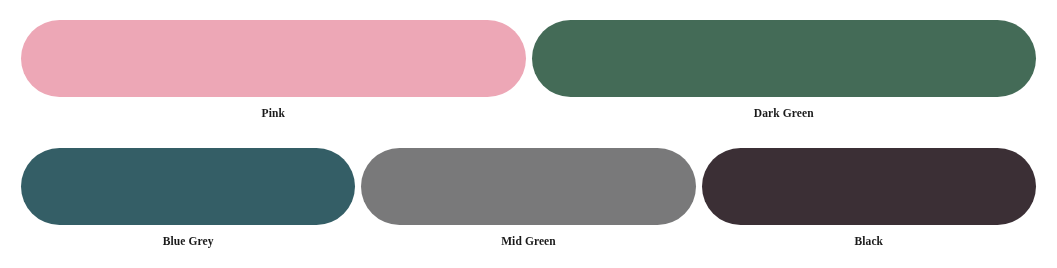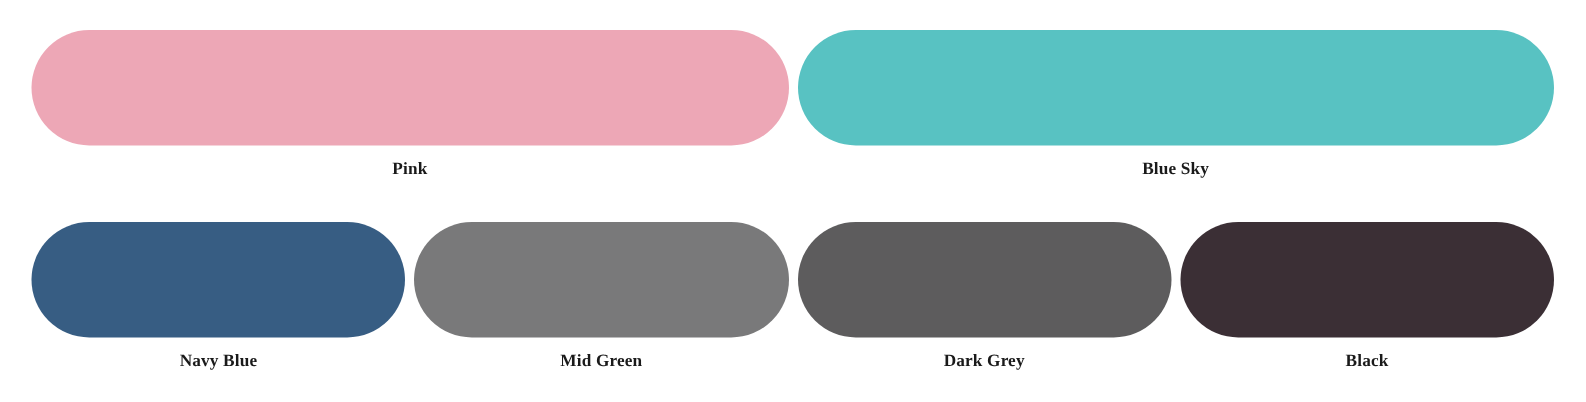--- a/index.html
+++ b/index.html
@@ -63,47 +63,43 @@
 
 <div class="palette">
 
   <div class="swatch-row row-top">
 
     <div class="swatch-cell">
       <div class="swatch-chip" style="background: rgb(237, 167, 182);"></div>
       <div class="swatch-label">Pink</div>
     </div>
 
-    <div class="swatch-cell">
-      <div class="swatch-chip" style="background: rgb(88, 194, 194);"></div>
-      <div class="swatch-label">Blue Sky</div>
-    </div>
 
 
 
+    <div class="swatch-cell">
+      <div class="swatch-chip" style="background: rgb(68, 107, 87);"></div>
+      <div class="swatch-label">Dark Green</div>
+    </div>
 
   </div>
 
   <div class="swatch-row row-bottom">
 
+    <div class="swatch-cell">
+      <div class="swatch-chip" style="background: rgb(52, 94, 102);"></div>
+      <div class="swatch-label">Blue Grey</div>
+    </div>
 
-    <div class="swatch-cell">
-      <div class="swatch-chip" style="background: rgb(55, 93, 131);"></div>
-      <div class="swatch-label">Navy Blue</div>
-    </div>
 
     <div class="swatch-cell">
       <div class="swatch-chip" style="background: rgb(121, 121, 122);"></div>
       <div class="swatch-label">Mid Green</div>
     </div>
 
-    <div class="swatch-cell">
-      <div class="swatch-chip" style="background: rgb(93, 92, 93);"></div>
-      <div class="swatch-label">Dark Grey</div>
-    </div>
 
     <div class="swatch-cell">
       <div class="swatch-chip" style="background: rgb(59, 47, 53);"></div>
       <div class="swatch-label">Black</div>
     </div>
 
   </div>
 
 </div>
 

